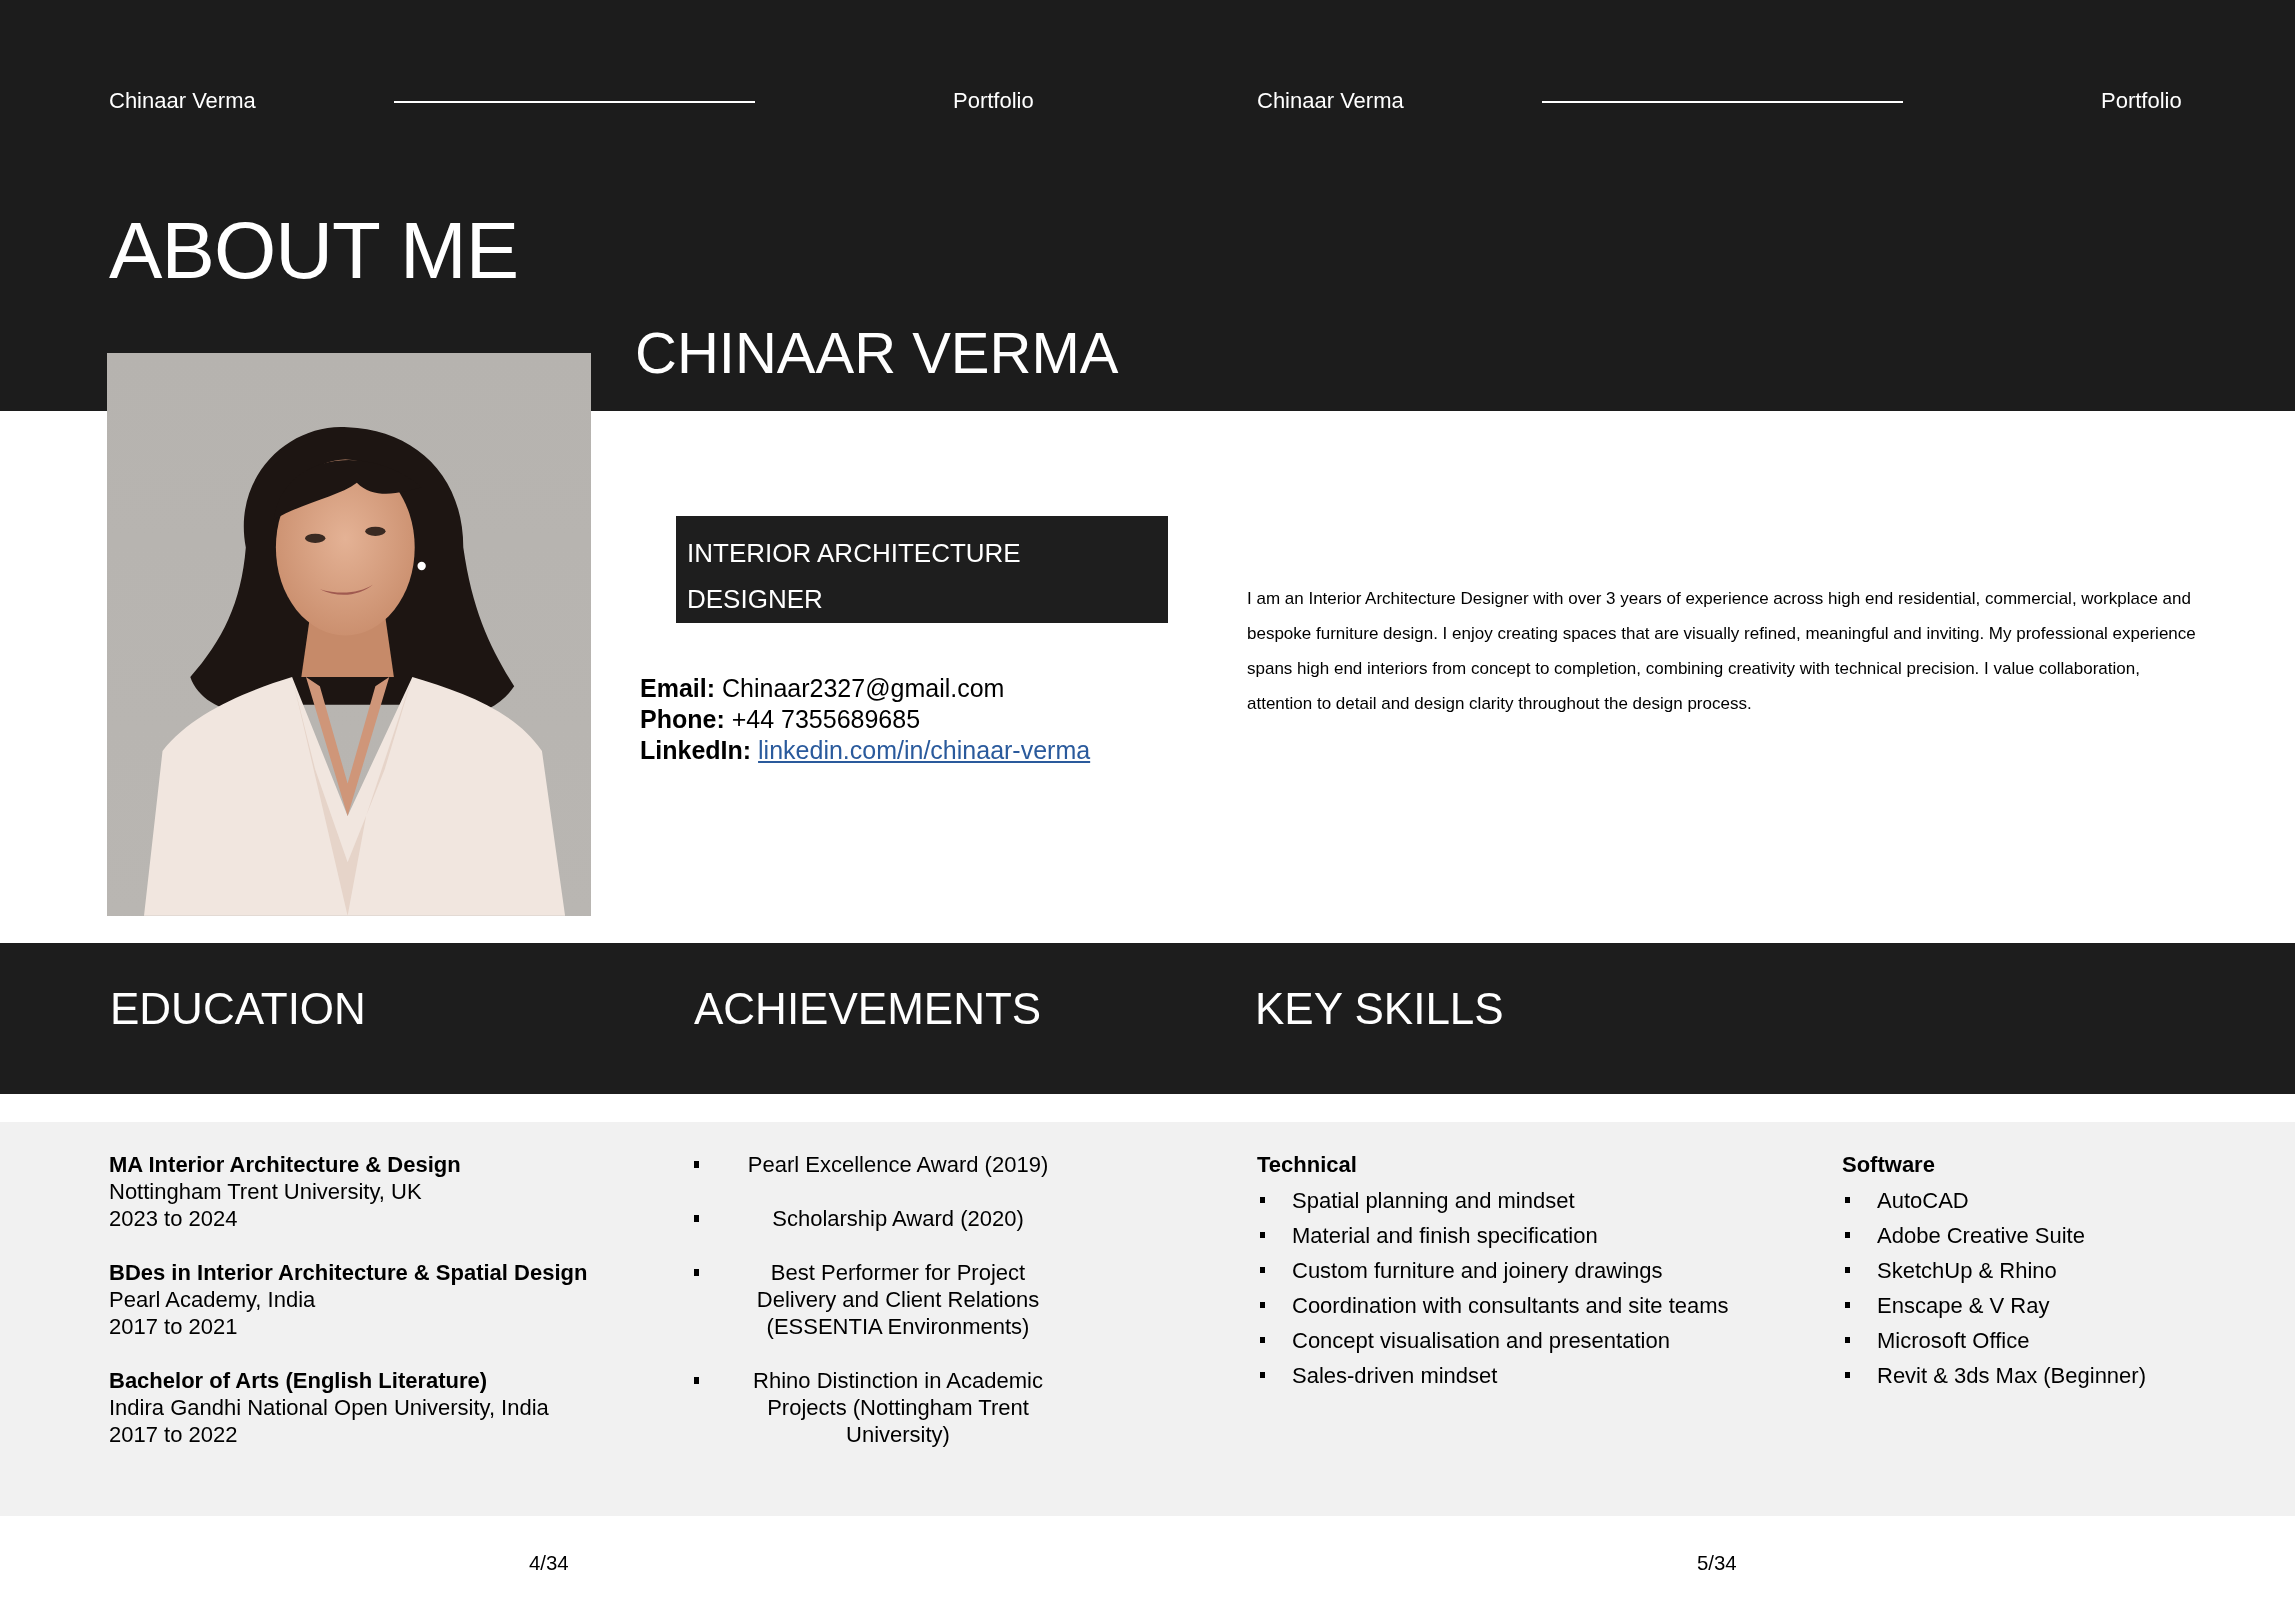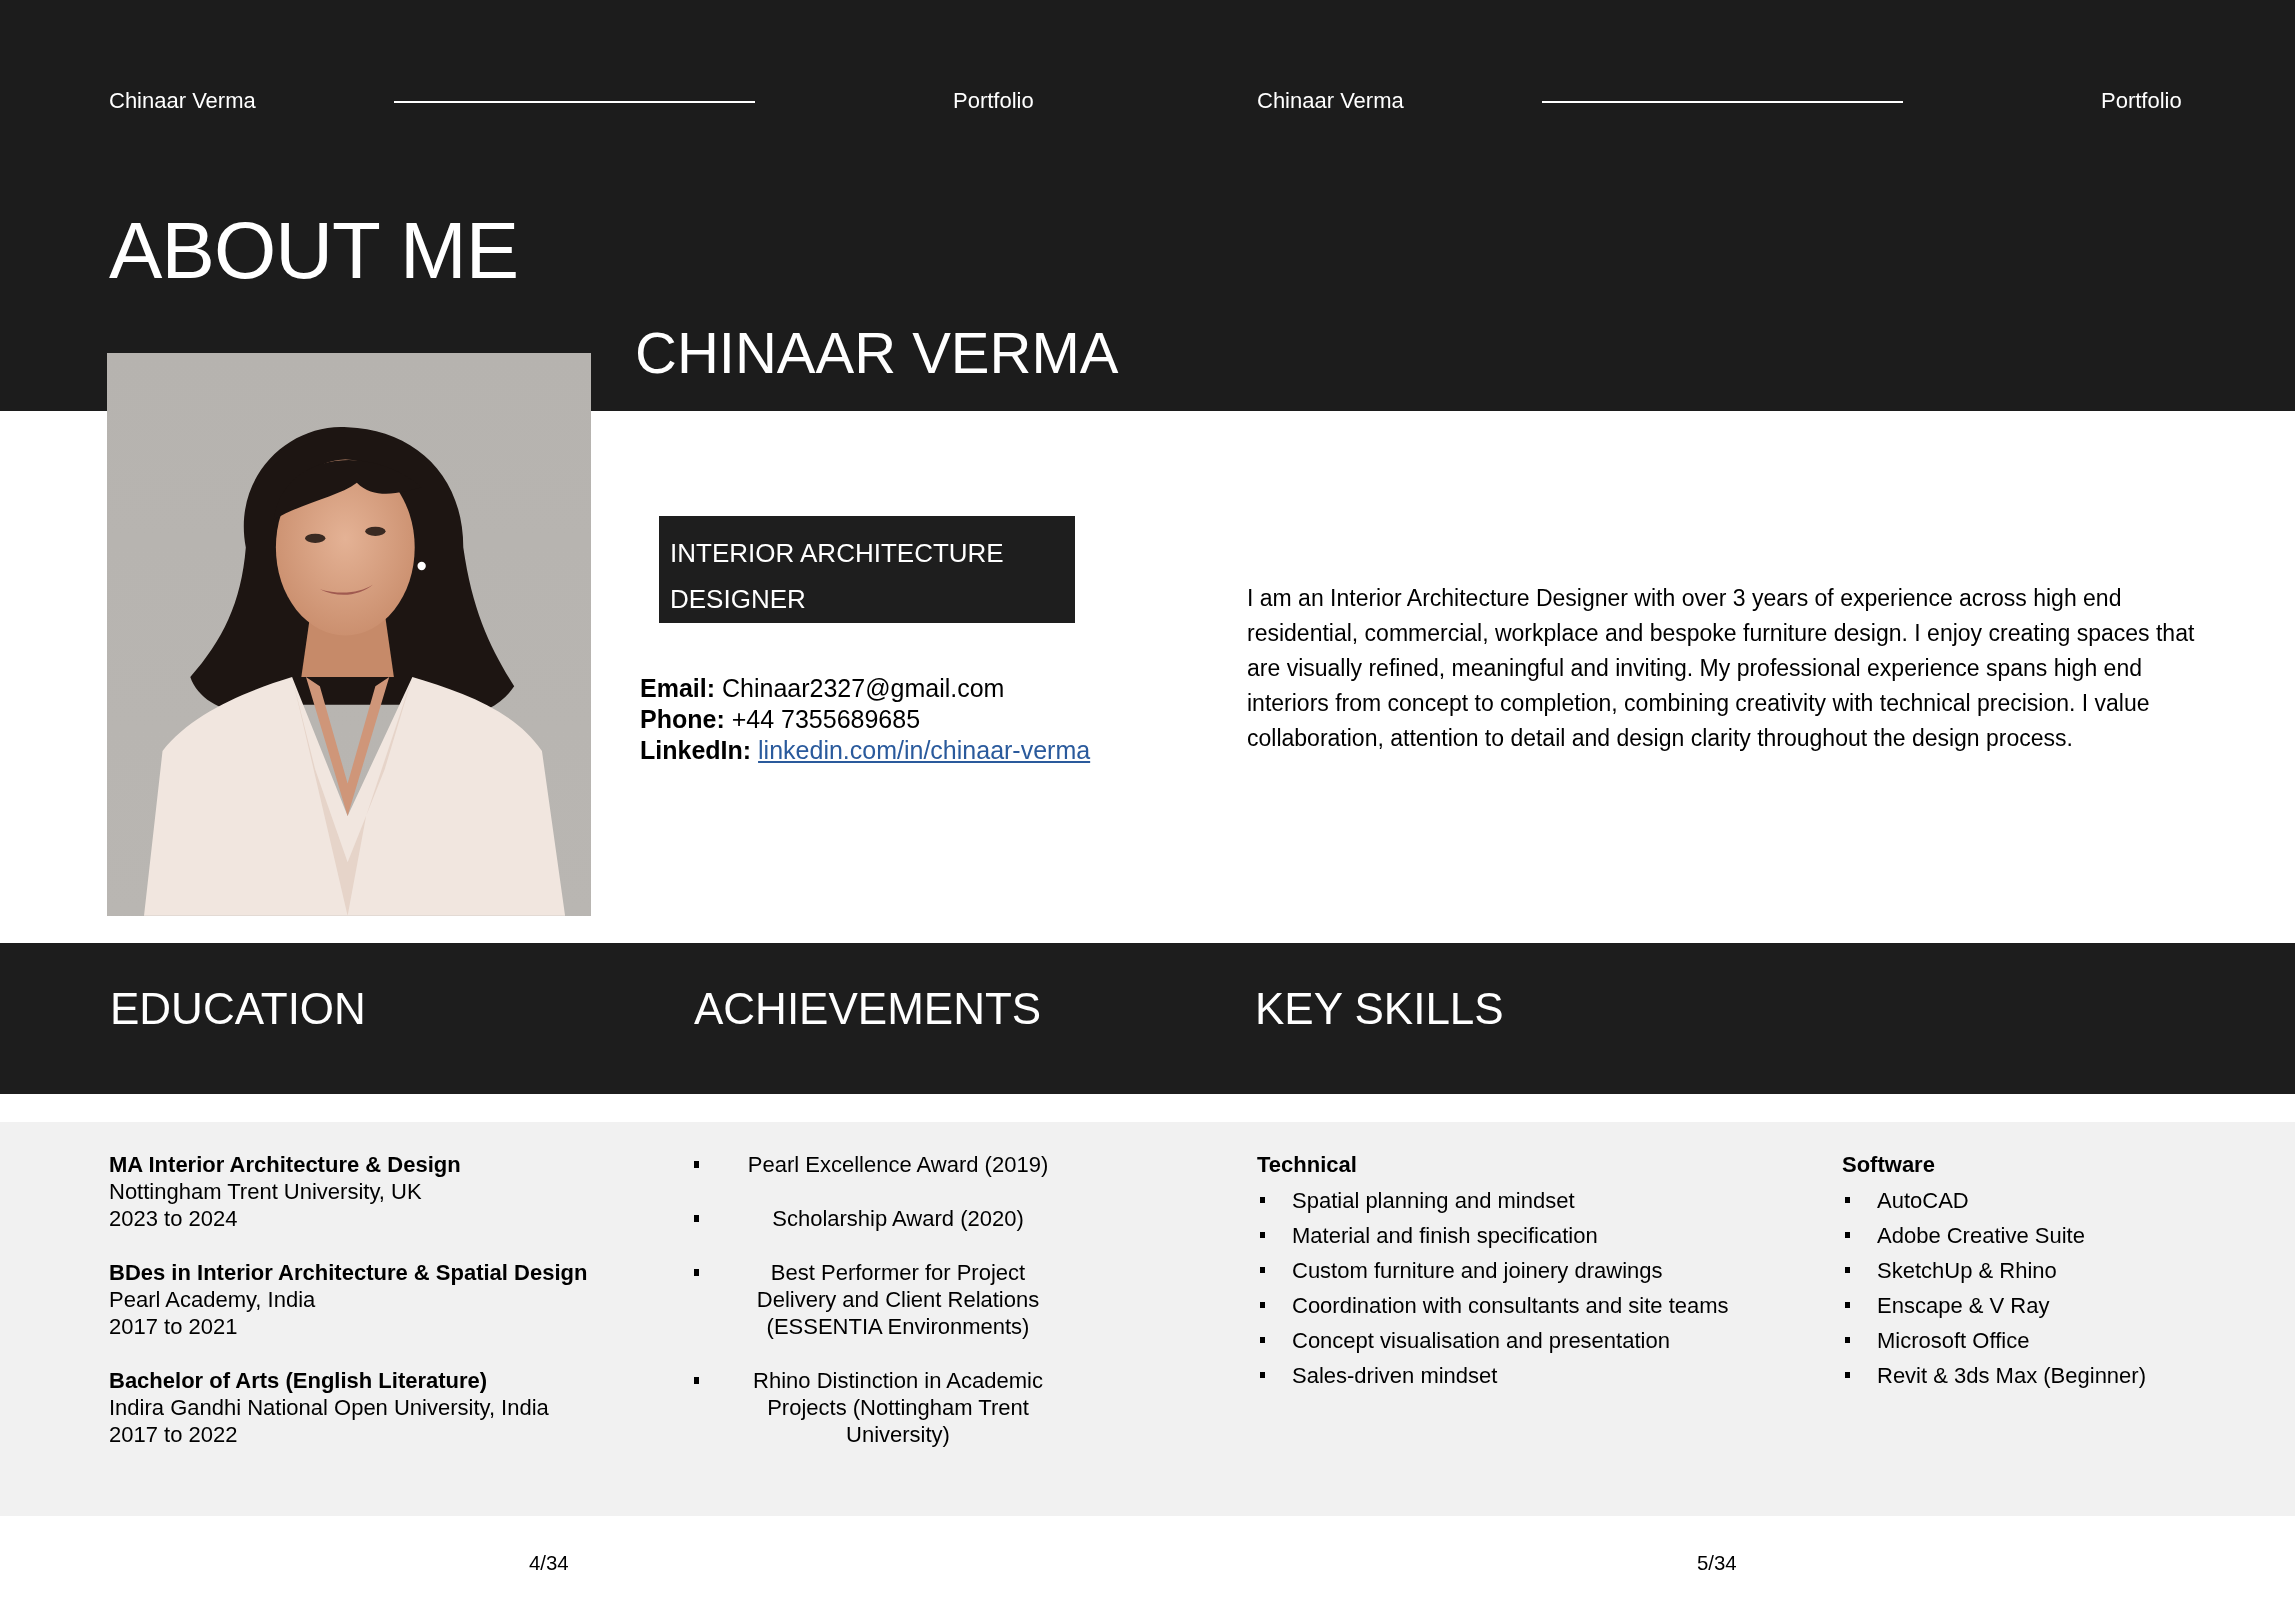--- a/index.html
+++ b/index.html
@@ -11,28 +11,28 @@
   .band-gray { position: absolute; left: 0; top: 1122px; width: 2295px; height: 394px; background: #f1f1f1; }
 
   .hdr-text { position: absolute; top: 88px; color: #fff; font-size: 22px; line-height: 26px; white-space: nowrap; }
   .hdr-line { position: absolute; top: 101px; height: 1.9px; width: 361px; background: #ffffff; }
 
   .about-title { position: absolute; left: 109px; top: 204px; color: #fff; font-size: 80px; line-height: 93px; letter-spacing: -0.9px; white-space: nowrap; }
   .name-title { position: absolute; left: 635px; top: 318px; color: #fff; font-size: 58px; line-height: 69px; white-space: nowrap; }
 
   .photo { position: absolute; left: 107px; top: 353px; width: 484px; height: 563px; background: #b5b2ae; overflow: hidden; }
 
-  .role-box { position: absolute; left: 659px; top: 516px; width: 416px; height: 107px; background: #1e1e1e; color: #fff; padding: 14px 11px 0 11px; }
+  .role-box { position: absolute; left: 676px; top: 516px; width: 492px; height: 107px; background: #1e1e1e; color: #fff; padding: 14px 11px 0 11px; }
   .role-line { font-size: 26px; line-height: 46px; white-space: nowrap; }
 
   .contact { position: absolute; left: 640px; top: 673px; font-size: 25px; line-height: 31px; }
   .contact b { font-weight: bold; }
   .contact a { color: #2a5a9c; text-decoration: underline; }
 
-  .bio { position: absolute; left: 1247px; top: 581px; width: 949px; font-size: 23px; line-height: 35px; color: #000; }
+  .bio { position: absolute; left: 1247px; top: 581px; width: 949px; font-size: 17px; line-height: 35px; color: #000; }
 
   .sec-head { position: absolute; top: 981px; color: #fff; font-size: 44px; line-height: 56px; white-space: nowrap; }
 
   .edu { position: absolute; left: 109px; top: 1151px; font-size: 22px; line-height: 27px; }
   .edu-item { margin-bottom: 27px; }
   .edu-item .deg { font-weight: bold; }
 
   .ach { position: absolute; left: 689px; top: 1151px; width: 379px; font-size: 22px; line-height: 27px; text-align: center; }
   .ach-item { position: relative; padding-left: 39px; margin-bottom: 27px; }
   .bullet { position: absolute; left: 4.6px; top: 10.2px; width: 5.1px; height: 6.5px; background: #000; }

